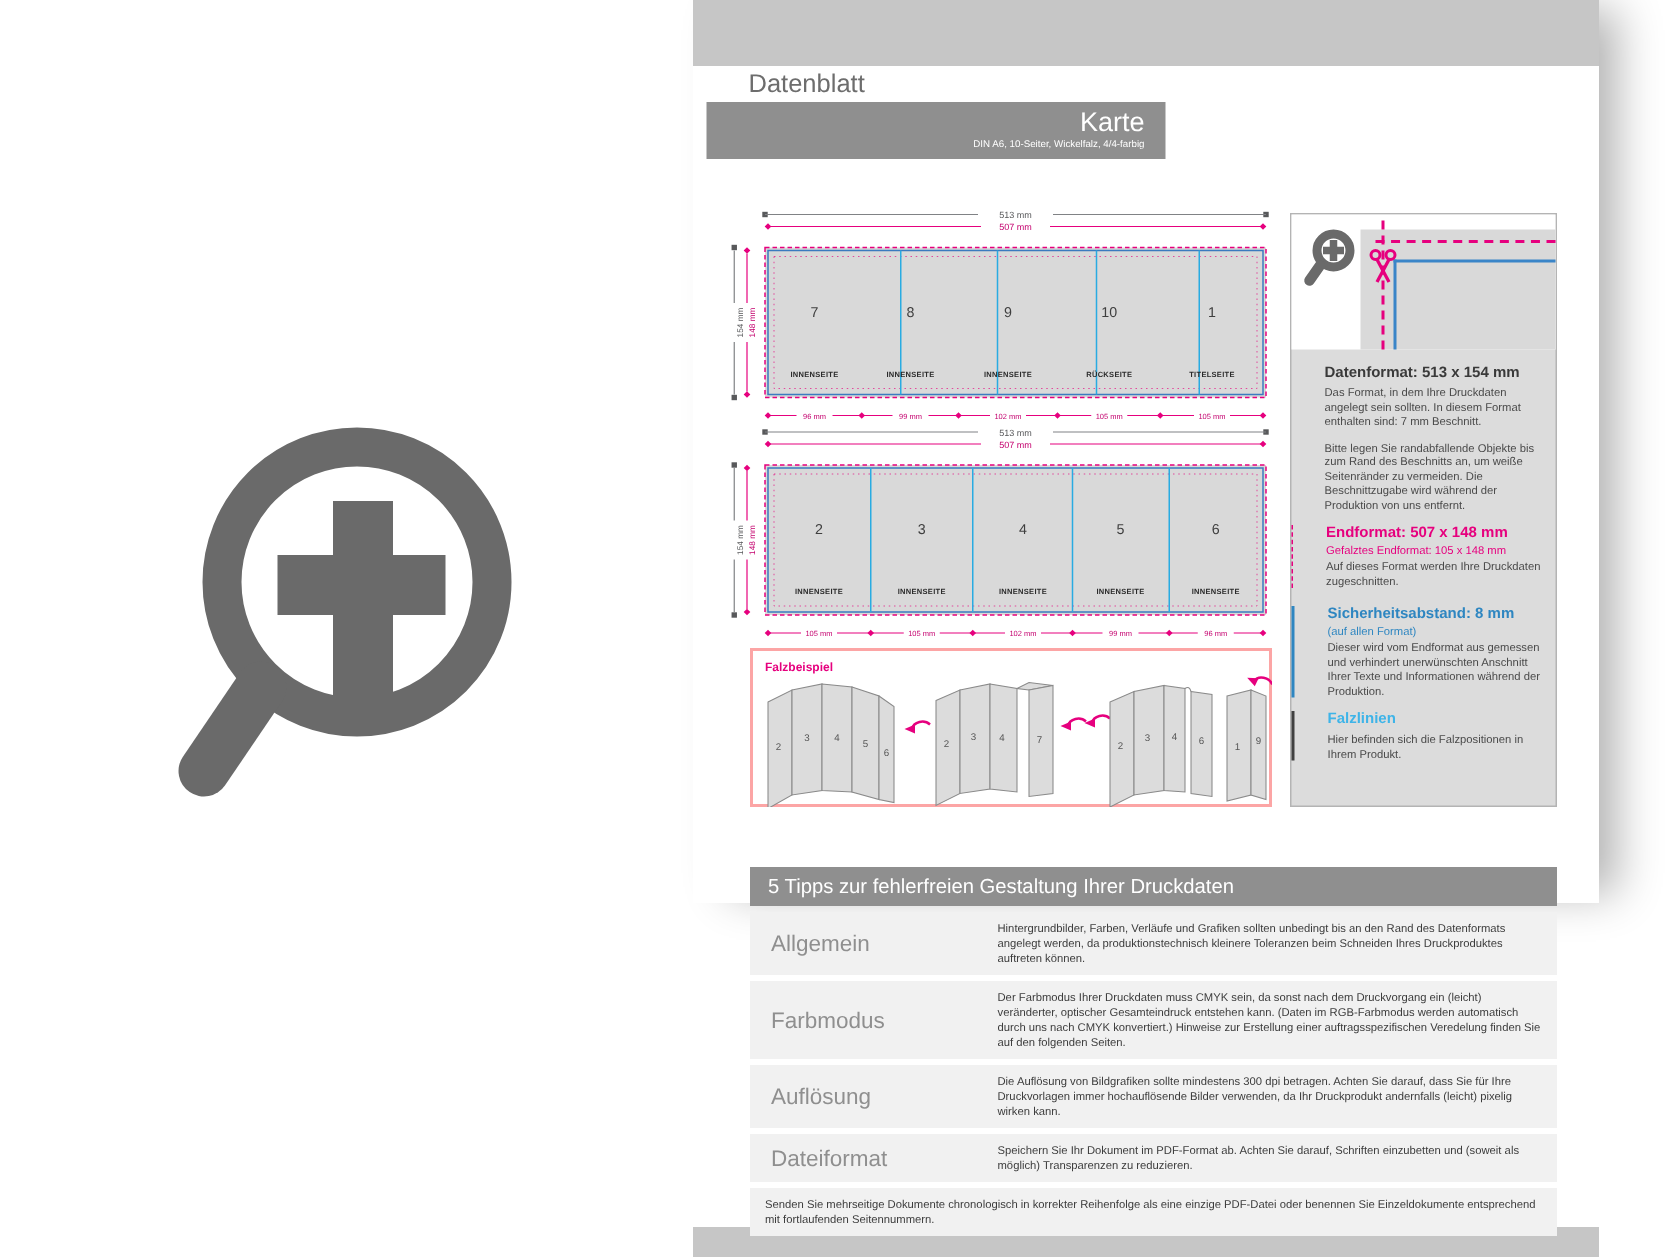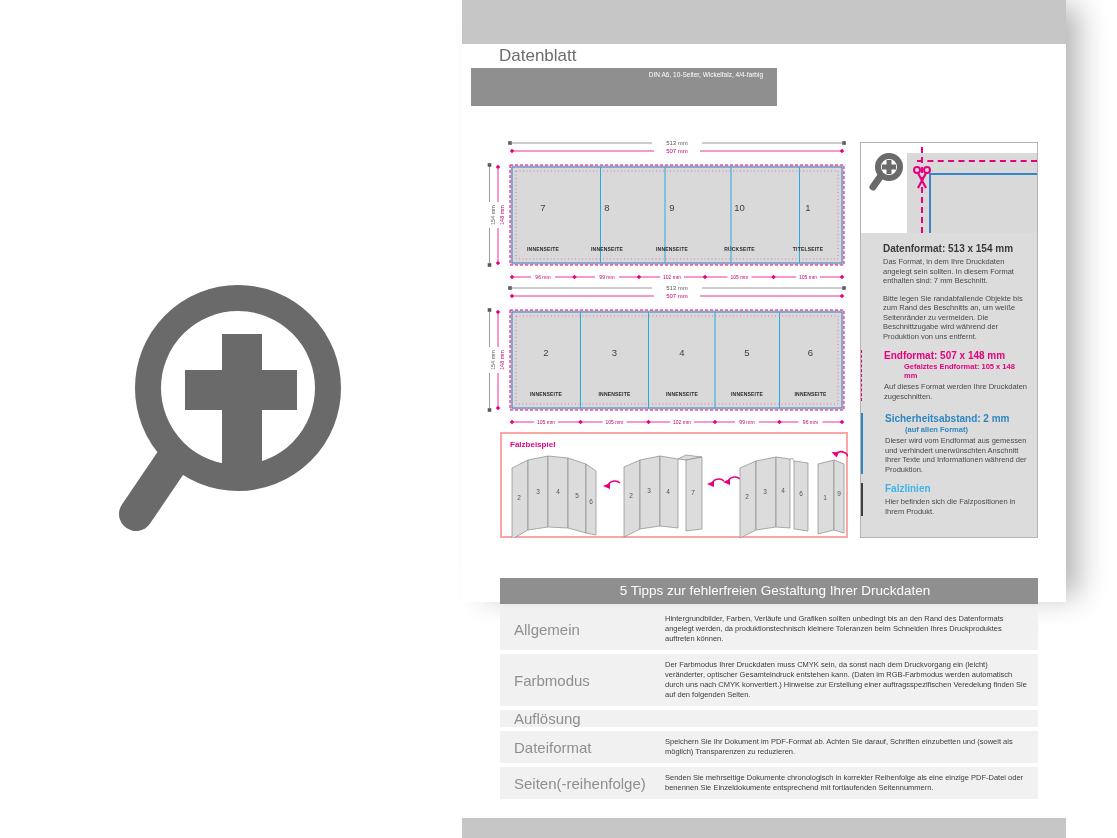--- a/index.html
+++ b/index.html
@@ -39,34 +39,34 @@
         box-sizing:border-box;background:#dcdcdc;}
   .info-top{position:absolute;left:0;top:0;width:100%;height:90px;background:#fff;}
   .corner-illu{position:absolute;left:46px;top:10px;right:0;bottom:0;background:#d9d9d9;overflow:visible;}
   .cut-h{position:absolute;left:10px;right:0;top:7px;border-top:2px dashed #e6007e;}
   .cut-v{position:absolute;left:14px;top:-6px;bottom:0;border-left:2px dashed #e6007e;}
   .safe-corner{position:absolute;left:22px;top:20px;right:0;bottom:0;
         border-left:2px solid #3a85c8;border-top:2px solid #3a85c8;}
   .info-body{position:absolute;left:0;top:90px;right:0;bottom:0;padding:10px 10px 0 12px;}
   .sec{margin:0 0 9px -12px;padding-left:22px;}
   .sec .t{font-size:10px;font-weight:bold;line-height:12px;}
-  .sec .s{font-size:7.5px;line-height:9px;font-weight:bold;margin-left:20px;}
+  .sec .s{font-size:7.5px;line-height:9px;font-weight:normal;}
   .sec .b{font-size:7.5px;line-height:9.5px;color:#4a4a4a;margin-top:2px;}
   .sec-daten .t{color:#3a3a3a;}
   .sec-end{border-left:1px dashed #e6007e;}
   .sec-end .t,.sec-end .s{color:#e6007e;}
   .sec-sich{border-left:2px solid #2e86c1;}
   .sec-sich .t,.sec-sich .s{color:#2e86c1;}
   .sec-falz{border-left:2px solid #404040;}
   .sec-falz .t{color:#3eb4e8;}
 
   
   .tips{position:absolute;left:38px;top:578px;width:538px;}
   .tips-header{background:#8f8f8f;color:#fff;font-size:13.5px;height:26px;line-height:26px;
-        padding-left:12px;text-align:center;}
+        padding-left:12px;}
   .tip-row{display:flex;background:#f1f1f1;margin-top:4px;}
   .tip-label{width:155px;flex:0 0 155px;display:flex;align-items:center;padding-left:14px;
         box-sizing:border-box;font-size:15px;color:#8f8f8f;}
   .tip-text{flex:1;font-size:7.5px;line-height:10px;color:#3c3c3c;padding:6px 10px;}
 </style>
 </head>
 <body>
 
 <svg class="abs" style="left:100px;top:278px" width="260" height="270" viewBox="0 0 260 270">
   <circle cx="138" cy="110" r="90" fill="none" stroke="#6a6a6a" stroke-width="26"></circle>
@@ -74,20 +74,21 @@
   <rect x="85" y="92" width="112" height="40" fill="#6a6a6a"></rect>
   <rect x="122" y="56" width="40" height="150" fill="#6a6a6a"></rect>
 </svg>
 
 <div class="page">
   <div class="band-top"></div>
   <div class="band-bottom"></div>
 
   <div class="tab-datenblatt">Datenblatt</div>
   <div class="band-karte">
+    <div class="title">Karte</div>
     <div class="subtitle">DIN A6, 10-Seiter, Wickelfalz, 4/4-farbig</div>
   </div>
 
   <svg class="abs" style="left:24px;top:137px" width="368" height="146" viewBox="0 0 368 146">
     <defs>
         <path id="dm1" d="M-2.2,0 L0,-2.2 L2.2,0 L0,2.2 Z" fill="#e6007e"></path>
       </defs>
 
     <rect x="22.2" y="4.2" width="3.6" height="3.6" fill="#58595b"></rect>
     <rect x="356.2" y="4.2" width="3.6" height="3.6" fill="#58595b"></rect>
@@ -295,21 +296,21 @@
         <div class="t">Datenformat: 513 x 154 mm</div>
         <div class="b">Das Format, in dem Ihre Druckdaten angelegt sein sollten. In diesem Format enthalten sind: 7 mm Beschnitt.</div>
         <div class="b" style="margin-top:8px;">Bitte legen Sie randabfallende Objekte bis zum Rand des Beschnitts an, um weiße Seitenränder zu vermeiden. Die Beschnittzugabe wird während der Produktion von uns entfernt.</div>
       </div>
       <div class="sec sec-end">
         <div class="t">Endformat: 507 x 148 mm</div>
         <div class="s">Gefalztes Endformat: 105 x 148 mm</div>
         <div class="b">Auf dieses Format werden Ihre Druckdaten zugeschnitten.</div>
       </div>
       <div class="sec sec-sich" style="margin-top:12px;">
-        <div class="t">Sicherheitsabstand: 2 mm</div>
+        <div class="t">Sicherheitsabstand: 8 mm</div>
         <div class="s">(auf allen Format)</div>
         <div class="b">Dieser wird vom Endformat aus gemessen und verhindert unerwünschten Anschnitt Ihrer Texte und Informationen während der Produktion.</div>
       </div>
       <div class="sec sec-falz">
         <div class="t">Falzlinien</div>
         <div class="b">Hier befinden sich die Falzpositionen in Ihrem Produkt.</div>
       </div>
     </div>
   </div>
 
@@ -318,23 +319,23 @@
     <div class="tip-row">
       <div class="tip-label">Allgemein</div>
       <div class="tip-text">Hintergrundbilder, Farben, Verläufe und Grafiken sollten unbedingt bis an den Rand des Datenformats angelegt werden, da produktionstechnisch kleinere Toleranzen beim Schneiden Ihres Druckproduktes auftreten können.</div>
     </div>
     <div class="tip-row">
       <div class="tip-label">Farbmodus</div>
       <div class="tip-text">Der Farbmodus Ihrer Druckdaten muss CMYK sein, da sonst nach dem Druckvorgang ein (leicht) veränderter, optischer Gesamteindruck entstehen kann. (Daten im RGB-Farbmodus werden automatisch durch uns nach CMYK konvertiert.) Hinweise zur Erstellung einer auftragsspezifischen Veredelung finden Sie auf den folgenden Seiten.</div>
     </div>
     <div class="tip-row">
       <div class="tip-label">Auflösung</div>
+      <div class="tip-text">Die Auflösung von Bildgrafiken sollte mindestens 300 dpi betragen. Achten Sie darauf, dass Sie für Ihre Druckvorlagen immer hochauflösende Bilder verwenden, da Ihr Druckprodukt andernfalls (leicht) pixelig wirken kann.</div>
     </div>
     <div class="tip-row">
       <div class="tip-label">Dateiformat</div>
       <div class="tip-text">Speichern Sie Ihr Dokument im PDF-Format ab. Achten Sie darauf, Schriften einzubetten und (soweit als möglich) Transparenzen zu reduzieren.</div>
     </div>
     <div class="tip-row">
-      <div class="tip-label">Seiten(-reihenfolge)</div>
       <div class="tip-text">Senden Sie mehrseitige Dokumente chronologisch in korrekter Reihenfolge als eine einzige PDF-Datei oder benennen Sie Einzeldokumente entsprechend mit fortlaufenden Seitennummern.</div>
     </div>
   </div>
 </div>
 
 </body></html>

